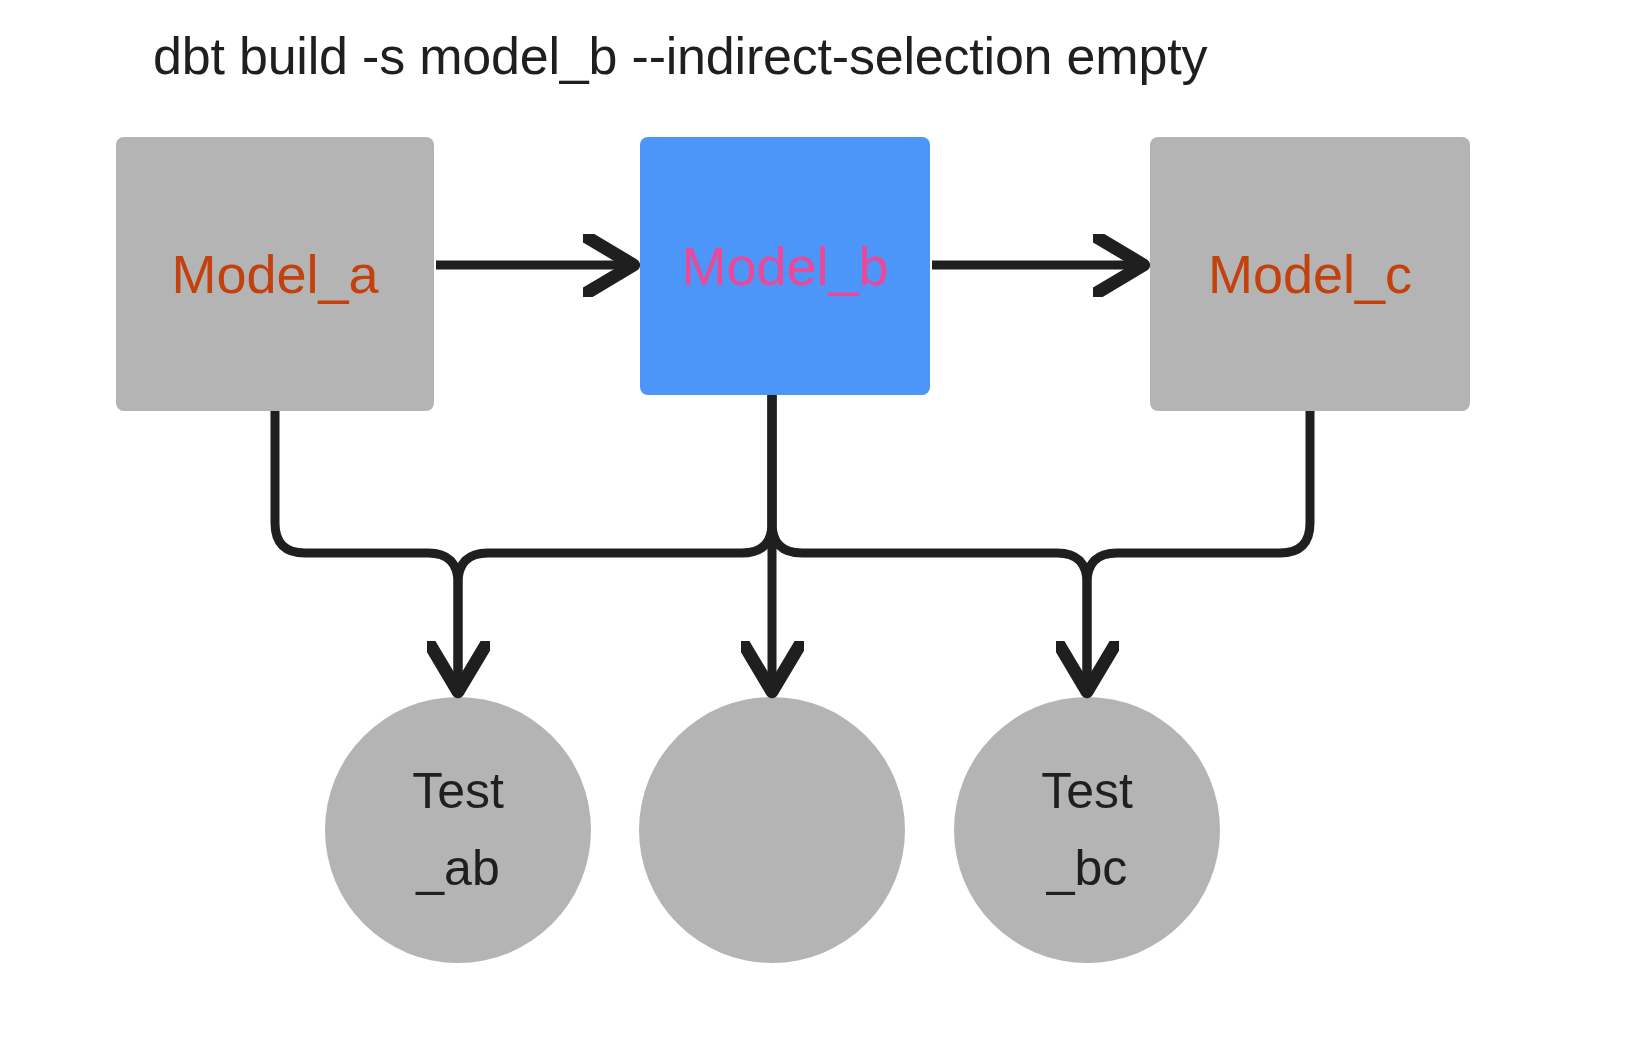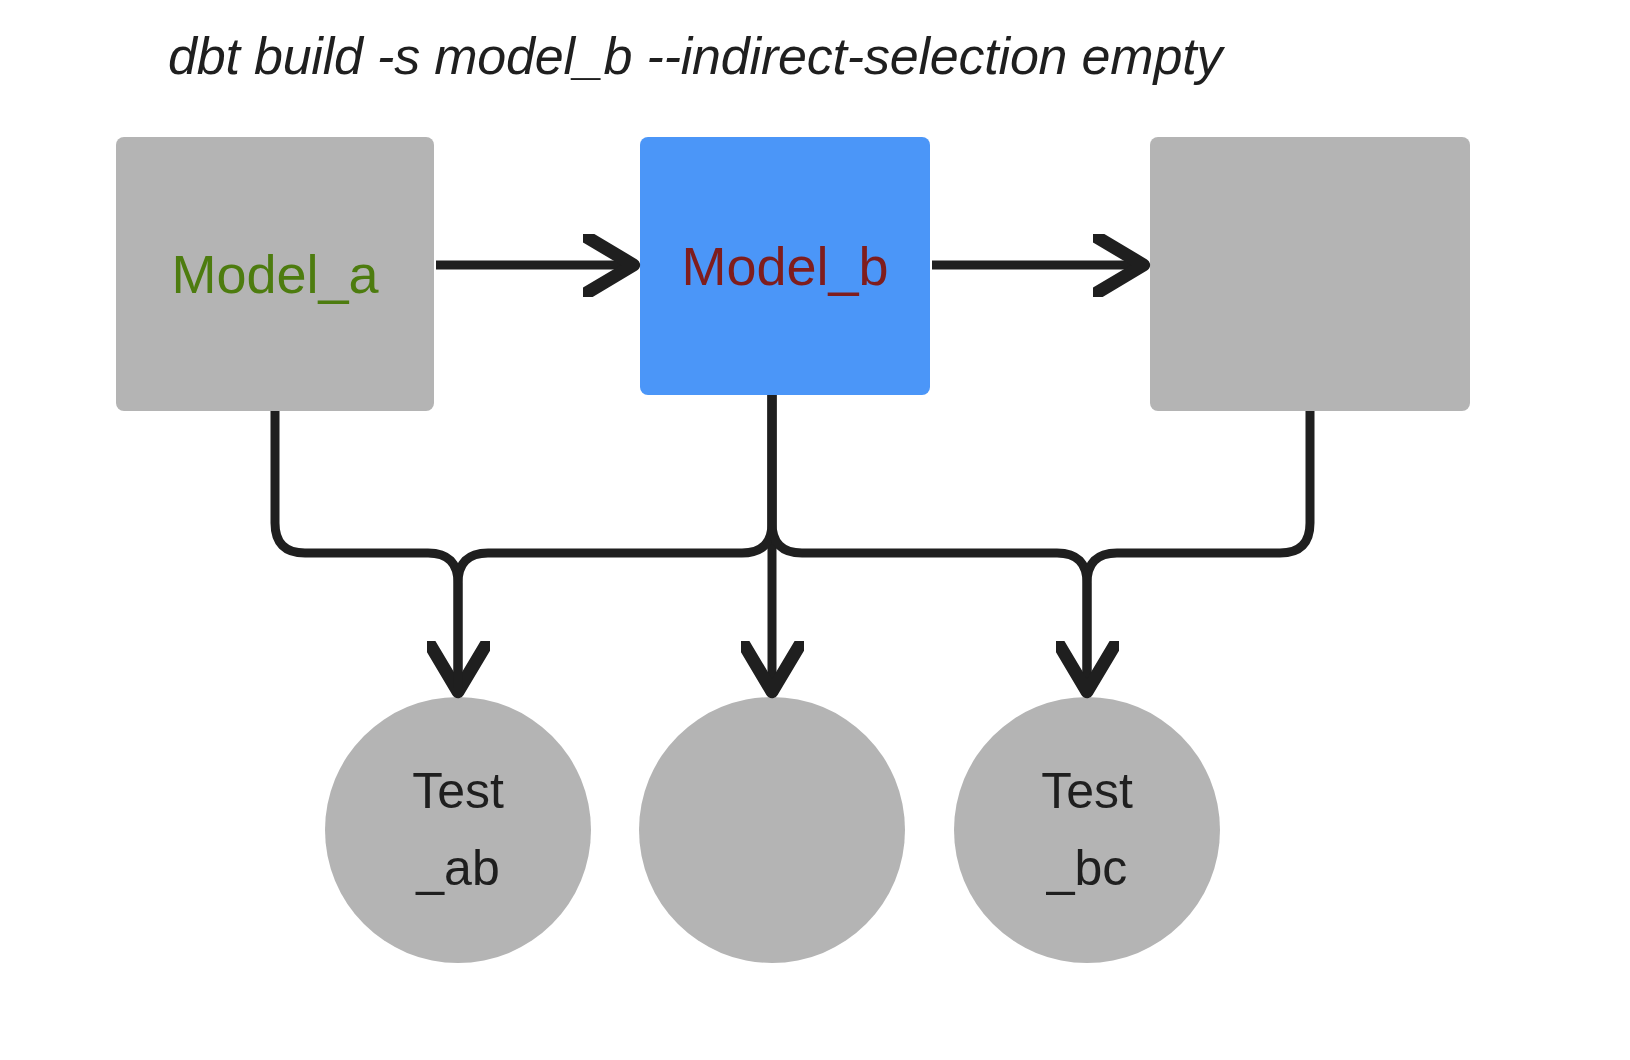--- a/index.html
+++ b/index.html
@@ -29,40 +29,39 @@
     display: flex;
     align-items: center;
     justify-content: center;
     text-align: center;
     pointer-events: none;
     line-height: 1.0;
     white-space: pre;
   }
   .box-label {
     font-size: 54px;
-    color: #4d7c0f;
+    color: #c2410c;
   }
   .box-label.on-blue {
-    color: #7f1d1d;
+    color: #ec4899;
   }
   .circle-label {
     font-size: 50px;
     color: #1f1f1f;
     flex-direction: column;
     line-height: 1.55;
   }
   .title {
     position: absolute;
-    left: 168px;
+    left: 153px;
     top: 26px;
     font-size: 52px;
     color: #1f1f1f;
     letter-spacing: -0.2px;
     white-space: pre;
-    font-style: italic;
   }
 </style>
 </head>
 <body>
 
 <div id="canvas">
 
   <div class="title">dbt build -s model_b --indirect-selection empty</div>
 
   <svg id="diagram-svg" viewBox="0 0 1630 1060">
@@ -116,20 +115,21 @@
                L 1117 553
                Q 1087 553 1087 583
                L 1087 688" marker-end="url(#arrowhead)"></path>
     </g>
   </svg>
 
   <div class="node-label box-label" style="left:116px; top:137px; width:318px; height:274px;">Model_a</div>
 
   <div class="node-label box-label on-blue" style="left:640px; top:137px; width:290px; height:258px;">Model_b</div>
 
+  <div class="node-label box-label" style="left:1150px; top:137px; width:320px; height:274px;">Model_c</div>
 
   <div class="node-label circle-label" style="left:325px; top:697px; width:266px; height:266px;">
     <span>Test</span>
     <span>_ab</span>
   </div>
 
 
   <div class="node-label circle-label" style="left:954px; top:697px; width:266px; height:266px;">
     <span>Test</span>
     <span>_bc</span>

